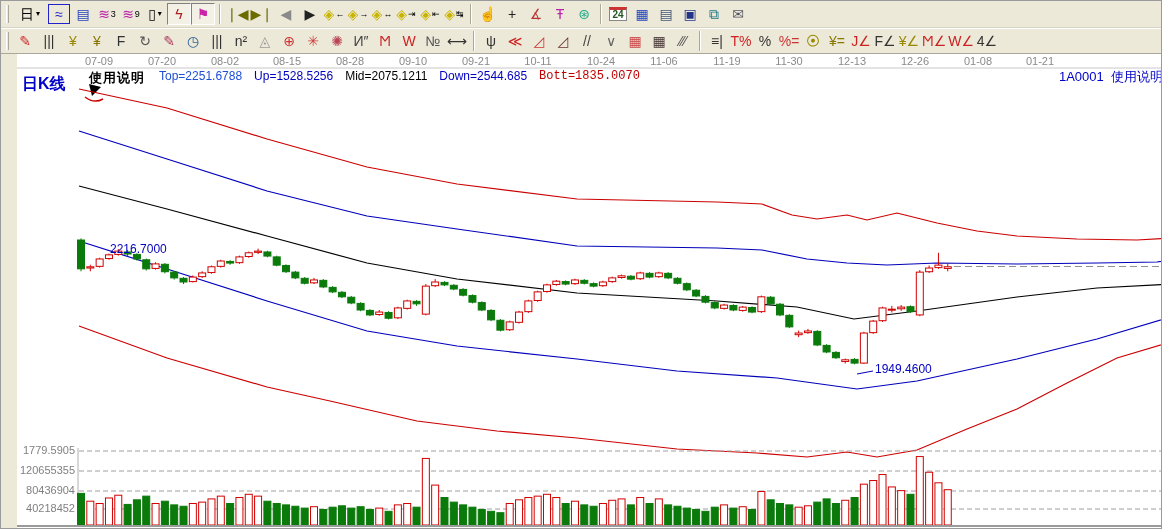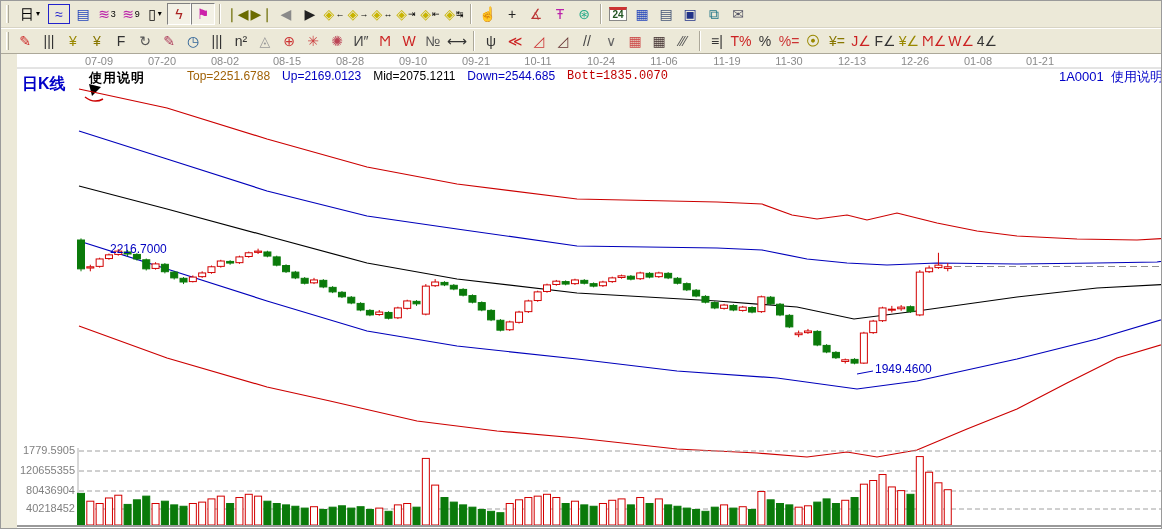--- a/index.html
+++ b/index.html
@@ -599,22 +599,22 @@
       </g>
       <text x="93" y="199" fill="#0000c0" font-size="12">2216.7000</text>
       <text x="858" y="319" fill="#0000c0" font-size="12">1949.4600</text>
       <line x1="840" y1="320" x2="856" y2="317" stroke="#0000c0" stroke-width="1"></line>
       <line x1="0" y1="472" x2="1162" y2="472" stroke="#9a9a9a" stroke-width="2"></line>
     </svg>
   <div class="hdr-left">日K线</div>
   <div class="ind-row">
     <span class="ind-name">使用说明</span>
     <span id="indvals" style="display:flex;gap:12px">
-        <span class="ind-val" style="color: #a16207; margin-left: 28px;">Top=2251.6788</span>
-        <span class="ind-val" style="color: rgb(0, 0, 192);">Up=2169.0123</span>
+        <span class="ind-val" style="color: #1d4ed8;">Top=2251.6788</span>
+        <span class="ind-val" style="color: rgb(0, 0, 192);">Up=1528.5256</span>
         <span class="ind-val" style="color: #000000;">Mid=2075.1211</span>
         <span class="ind-val" style="color: rgb(0, 0, 192);">Down=2544.685</span>
         <span class="ind-val" style="color: rgb(192, 0, 0); font-family: Liberation Mono, monospace;">Bott=1835.0070</span>
       </span>
   </div>
   <div class="hdr-right">
     <span>1A0001</span>&nbsp;
     <span>使用说明</span>
   </div>
   <div class="bottom-clip">使用说明</div>

